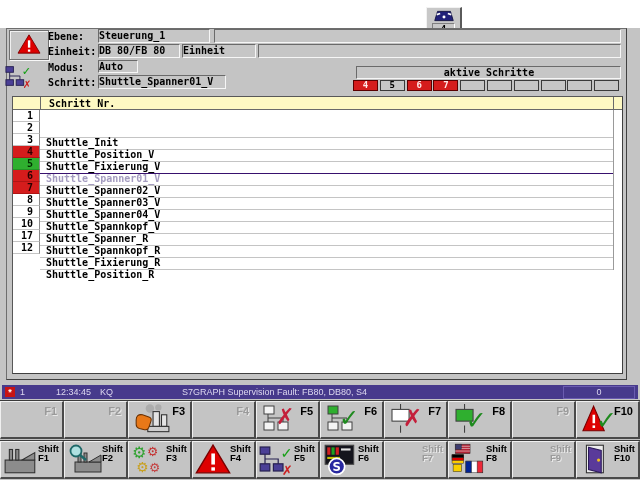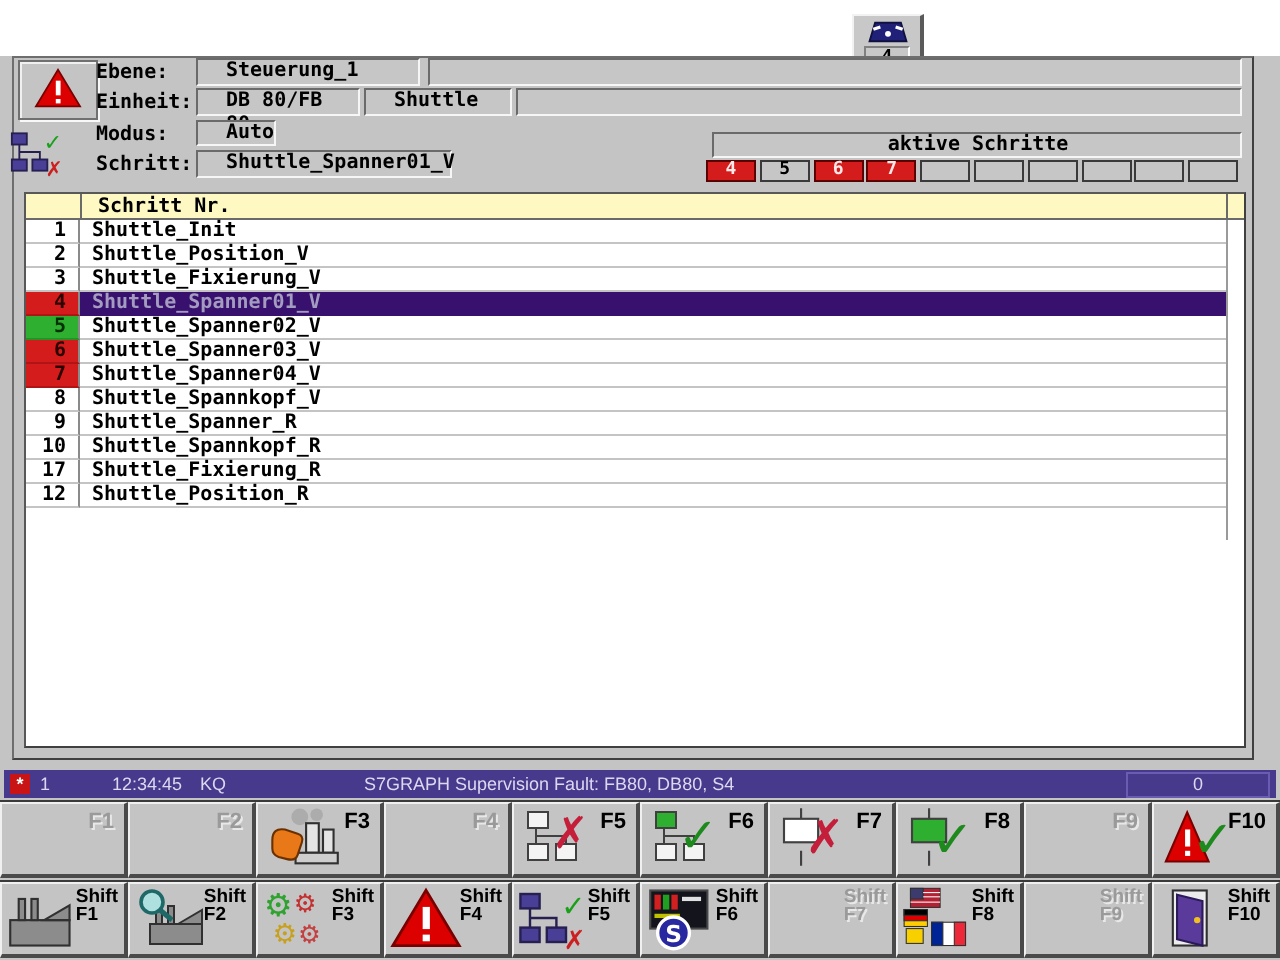--- a/index.html
+++ b/index.html
@@ -22,21 +22,21 @@
          border-right:1px solid #404040;border-bottom:1px solid #404040;}
   .alarmbtn{position:absolute;left:9px;top:30px;width:38px;height:28px;background:#C4C4C4;
             border:1px solid #707070;box-shadow:inset 1px 1px 0 #F0F0F0, 1px 1px 0 #F8F8F8;}
   .alarmbtn .ic{width:24px;height:22px;margin:2px auto;}
   .seqic{position:absolute;left:5px;top:63px;width:28px;height:26px;}
 
   .hlabel{position:absolute;left:48px;font:bold 10px "DejaVu Sans Mono",monospace;color:#000;}
   .sunken{position:absolute;background:#C6C6C6;box-sizing:border-box;
           border-top:1px solid #6A6A6A;border-left:1px solid #6A6A6A;
           border-bottom:1px solid #F6F6F6;border-right:1px solid #F6F6F6;
-          font:bold 10px "DejaVu Sans Mono",monospace;color:#000;line-height:12px;padding-left:14px;}
+          font:bold 10px "DejaVu Sans Mono",monospace;color:#000;line-height:12px;padding-left:0;}
 
   .astitle{position:absolute;left:356px;top:66px;width:265px;height:13px;text-align:center;
            padding-left:1px;}
   .asrow{position:absolute;left:353px;top:80px;width:270px;height:12px;display:flex;}
   .step-box{width:25px;height:11px;margin-right:1.8px;box-sizing:border-box;background:#C6C6C6;
             border:1px solid #3A3A3A;font:bold 9px "DejaVu Sans Mono",monospace;color:#000;
             text-align:center;line-height:9px;}
   .step-box.red{background:#D51C1C;color:#FFE8E8;border-color:#5A0000;}
 
   
@@ -49,21 +49,21 @@
   .thead .v1{position:absolute;left:27px;top:0;width:1px;height:13px;background:#6A6A6A;}
   .thead .v2{position:absolute;left:600px;top:0;width:1px;height:13px;background:#6A6A6A;}
   .trows{position:absolute;left:0;top:13px;width:601px;}
   .trow{display:flex;height:12px;}
   .tnum{width:27px;box-sizing:border-box;border-right:1px solid #8A8A8A;border-bottom:1px solid #C4C4C4;
         font:bold 10px "DejaVu Sans Mono",monospace;line-height:11px;text-align:right;padding-right:6px;
         background:#FFFFFF;}
   .tnum.red{background:#D51C1C;color:#2A0000;border-bottom-color:#B01414;}
   .tnum.green{background:#2FAF2F;color:#003000;border-bottom-color:#249224;}
   .tname{flex:1;box-sizing:border-box;border-bottom:1px solid #C4C4C4;padding-left:6px;
-         font:bold 10px "DejaVu Sans Mono",monospace;line-height:11px;background:#FFFFFF;color:#000;}
+         font:bold 10px "DejaVu Sans Mono",monospace;line-height:11px;background:#FFFFFF;color:#000;margin-top:27px;}
   .trow.sel .tname{background:#38116E;color:#A49CC0;border-bottom-color:#38116E;}
   .innerline{position:absolute;left:600px;top:13px;width:1px;height:160px;background:#9A9A9A;}
 
   
   .sb{position:absolute;left:2px;top:385px;width:636px;height:14px;background:#473A8C;
       color:#DDD8F0;font:9px "Liberation Sans","DejaVu Sans",sans-serif;}
   .sb span{position:absolute;top:2px;white-space:nowrap;}
   .sb .marker{left:3px;top:2px;width:10px;height:10px;background:#C81414;color:#FFF;
               text-align:center;line-height:11px;font-weight:bold;}
   .sb .cnt{left:18px;}
@@ -131,21 +131,21 @@
   </div>
 
 <div class="hlabel" style="top:31px;">Ebene:</div>
 <div class="hlabel" style="top:46px;">Einheit:</div>
 <div class="hlabel" style="top:62px;">Modus:</div>
 <div class="hlabel" style="top:77px;">Schritt:</div>
 
 <div class="sunken" style="left:98px;top:29px;width:112px;height:14px;">Steuerung_1</div>
 <div class="sunken" style="left:214px;top:29px;width:407px;height:14px;"></div>
 <div class="sunken" style="left:98px;top:44px;width:82px;height:14px;">DB 80/FB 80</div>
-<div class="sunken" style="left:182px;top:44px;width:74px;height:14px;">Shuttle</div>
+<div class="sunken" style="left:182px;top:44px;width:74px;height:14px;">Einheit</div>
 <div class="sunken" style="left:258px;top:44px;width:363px;height:14px;"></div>
 <div class="sunken" style="left:98px;top:60px;width:40px;height:13px;">Auto</div>
 <div class="sunken" style="left:98px;top:75px;width:128px;height:14px;">Shuttle_Spanner01_V</div>
 
 <div class="sunken astitle">aktive Schritte</div>
 <div class="asrow" id="active-steps">
     <div class="step-box red">4</div>
     <div class="step-box">5</div>
     <div class="step-box red">6</div>
     <div class="step-box red">7</div>

